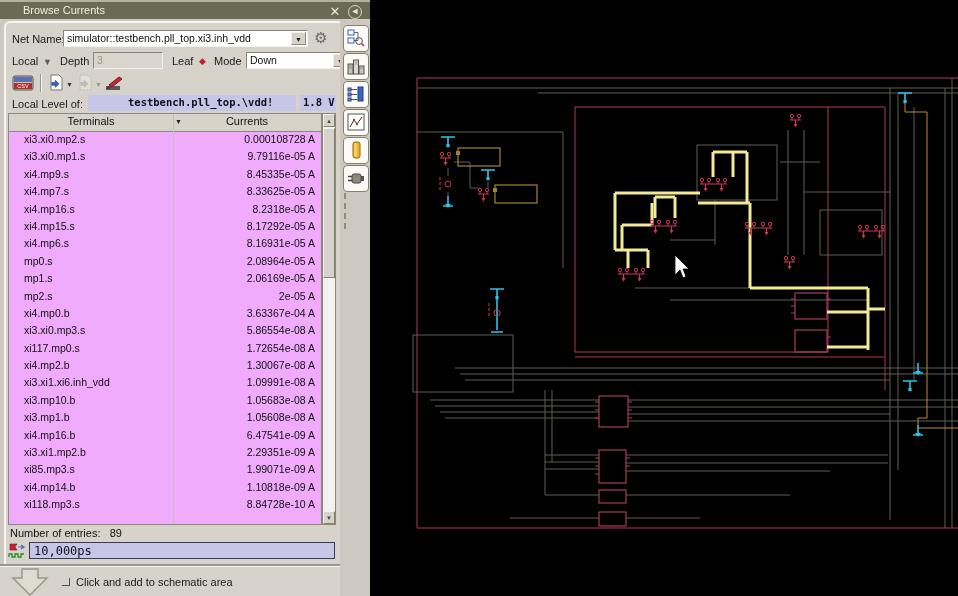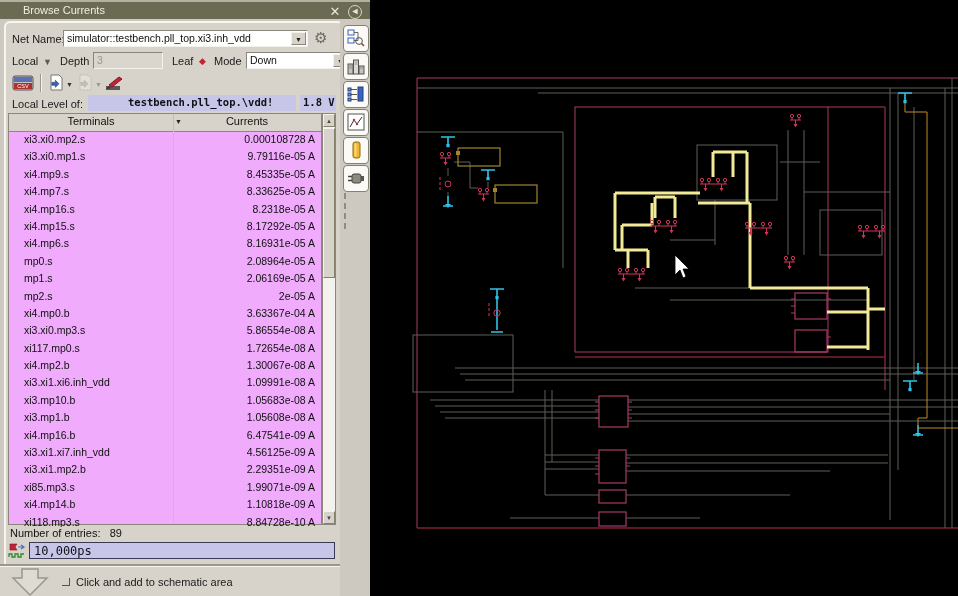--- a/index.html
+++ b/index.html
@@ -240,24 +240,20 @@
             <span class="tcell term">xi3.mp10.b</span>
             <span class="tcell curr">1.05683e-08 A</span>
           </div>
           <div class="trow">
             <span class="tcell term">xi3.mp1.b</span>
             <span class="tcell curr">1.05608e-08 A</span>
           </div>
           <div class="trow">
             <span class="tcell term">xi4.mp16.b</span>
             <span class="tcell curr">6.47541e-09 A</span>
-          </div>
-          <div class="trow">
-            <span class="tcell term">xi3.xi1.xi7.inh_vdd</span>
-            <span class="tcell curr">4.56125e-09 A</span>
           </div>
           <div class="trow">
             <span class="tcell term">xi3.xi1.mp2.b</span>
             <span class="tcell curr">2.29351e-09 A</span>
           </div>
           <div class="trow">
             <span class="tcell term">xi85.mp3.s</span>
             <span class="tcell curr">1.99071e-09 A</span>
           </div>
           <div class="trow">

